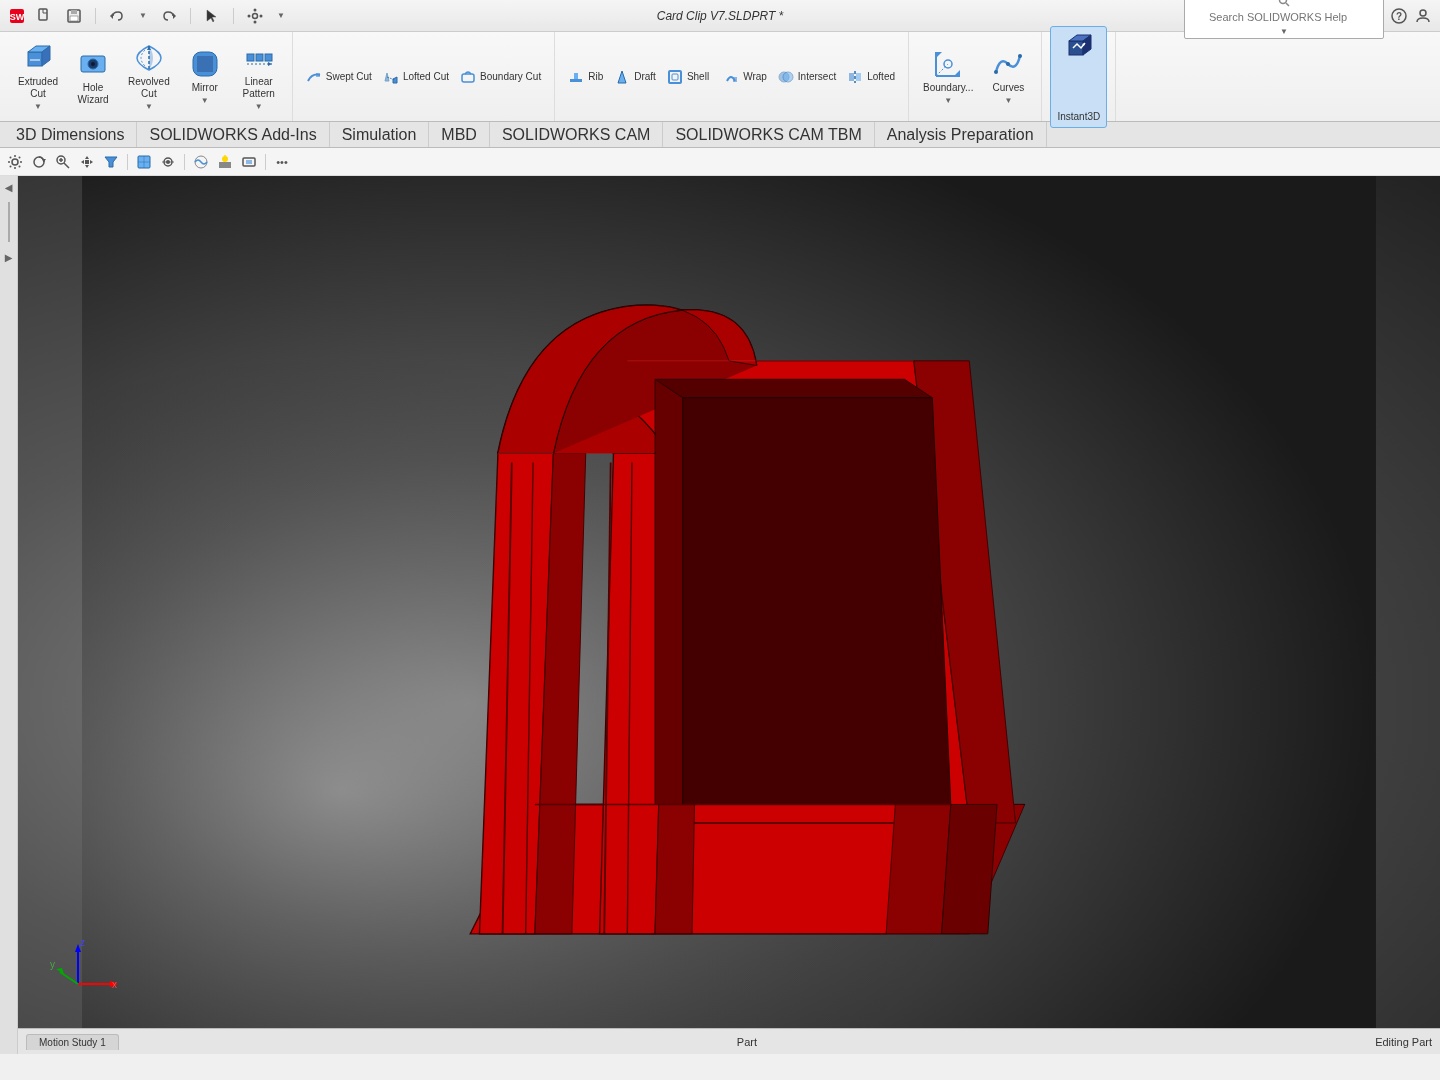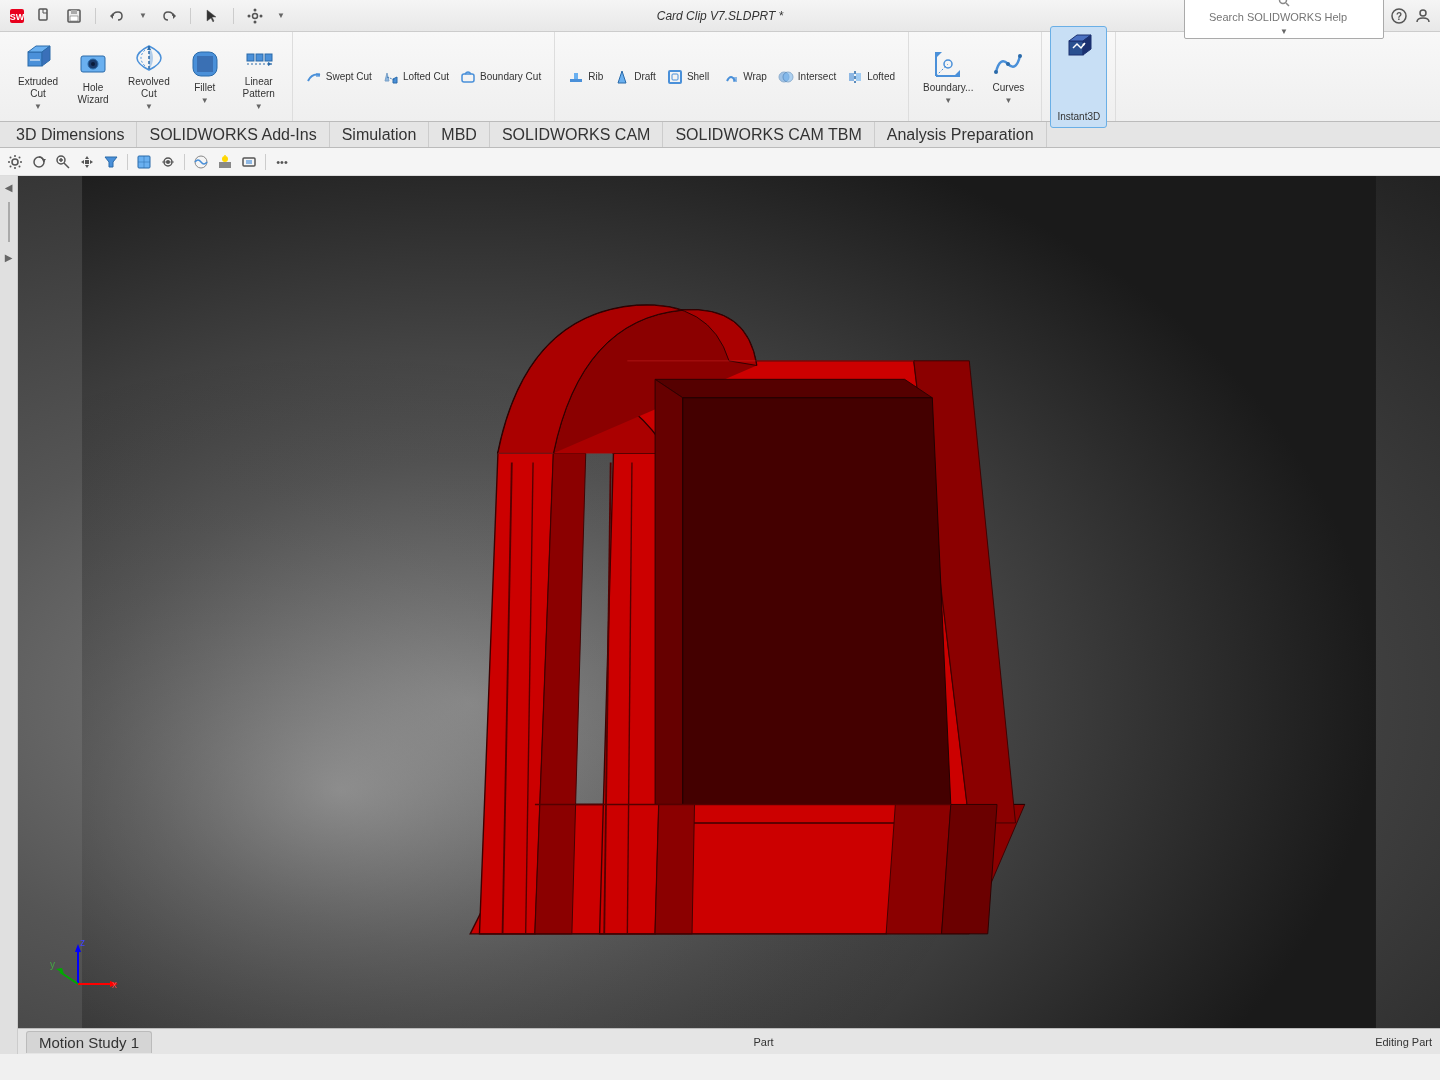--- a/index.html
+++ b/index.html
@@ -179,21 +179,21 @@
       font-size: 11px;
       color: #333;
       justify-content: space-between;
     }
     .status-tab {
       padding: 2px 12px;
       background: #d5d5d5;
       border: 1px solid #bbb;
       border-bottom: none;
       cursor: pointer;
-      font-size: 15px;
+      font-size: 10px;
       border-radius: 3px 3px 0 0;
     }
 
     
     .card-clip-body { fill: #cc0000; stroke: #3d0000; stroke-width: 1.5; }
     .card-clip-shadow { fill: #8b0000; stroke: #3d0000; stroke-width: 1; }
 
     .dropdown-arrow { font-size: 8px; color: #666; }
   </style>
 </head>
@@ -325,21 +325,21 @@
       <span class="dropdown-arrow">▼</span>
     </div>
 
     <div class="ribbon-btn">
       <div class="ribbon-btn-icon">
         <svg width="32" height="32" viewBox="0 0 32 32">
           <rect x="4" y="4" width="24" height="24" rx="8" fill="#4a90d9" stroke="#2a6aa9" stroke-width="1"></rect>
           <rect x="8" y="8" width="16" height="16" fill="#2a5090" opacity="0.5"></rect>
         </svg>
       </div>
-      <div class="ribbon-btn-label">Fillet</div>
+      <div class="ribbon-btn-label">Mirror</div>
       <span class="dropdown-arrow">▼</span>
     </div>
 
     <div class="ribbon-btn">
       <div class="ribbon-btn-icon">
         <svg width="32" height="32" viewBox="0 0 32 32">
           <rect x="4" y="12" width="7" height="7" fill="#4a90d9" stroke="#2a6aa9" stroke-width="1"></rect>
           <rect x="13" y="12" width="7" height="7" fill="#4a90d9" stroke="#2a6aa9" stroke-width="1"></rect>
           <rect x="22" y="12" width="7" height="7" fill="#4a90d9" stroke="#2a6aa9" stroke-width="1"></rect>
           <line x1="4" y1="22" x2="29" y2="22" stroke="#2a6aa9" stroke-width="1" stroke-dasharray="2,2"></line>

